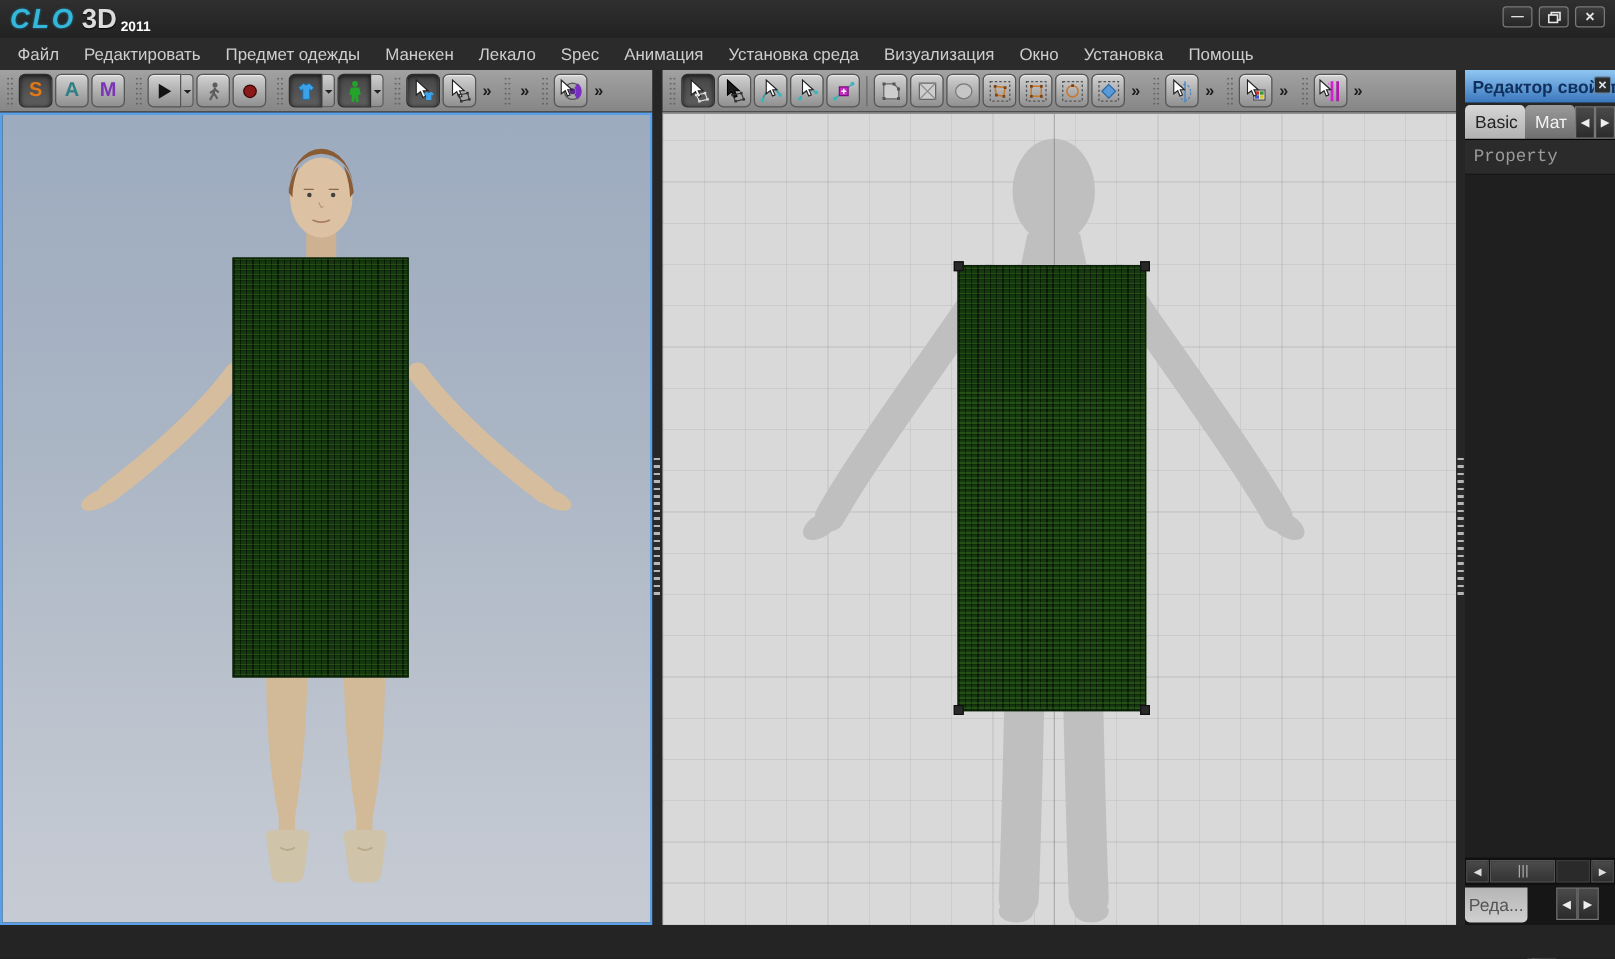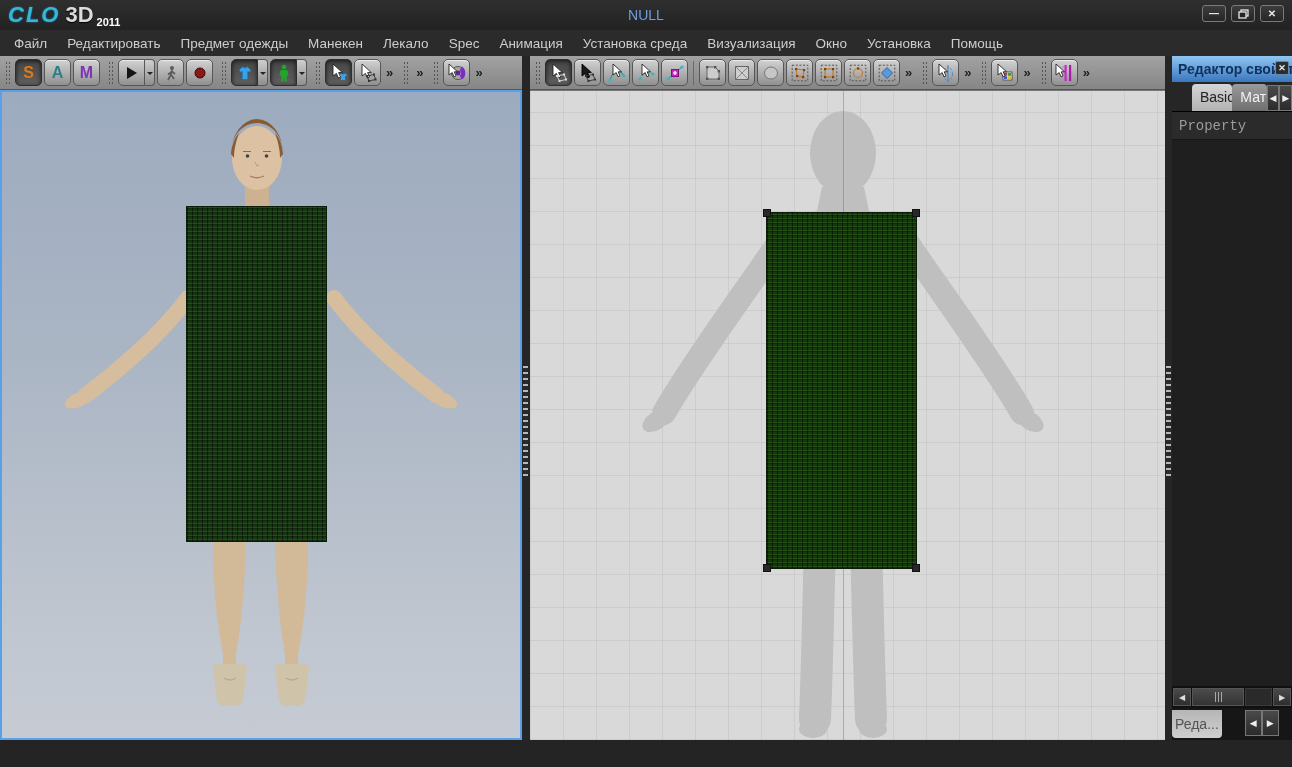--- a/index.html
+++ b/index.html
@@ -91,21 +91,21 @@
   
   .rp-header { height:26px; background:linear-gradient(#8fc6f2,#3a77bd);
                color:#10305e; font-weight:bold; font-size:14px; line-height:26px;
                padding-left:6px; position:relative; white-space:nowrap; overflow:hidden; }
   .rp-close { position:absolute; right:3px; top:5px; width:14px; height:14px;
               background:#2c2c2c; border:1px solid #6688aa; border-radius:2px;
               color:#dfe8f2; font-size:9px; line-height:12px; text-align:center; }
   .rp-tabs { height:30px; background:#262626; display:flex; align-items:flex-end; border-bottom:1px solid #000; }
   .rp-tab { height:27px; padding:0 8px; font-size:14px; line-height:27px;
             border-radius:4px 4px 0 0; white-space:nowrap; overflow:hidden; }
-  .rp-tab.active { background:linear-gradient(#d6d6d6,#b2b2b2); color:#222;margin-left:20px; }
+  .rp-tab.active { background:linear-gradient(#d6d6d6,#b2b2b2); color:#222; }
   .rp-tab.idle   { background:linear-gradient(#9a9a9a,#6f6f6f); color:#f2f2f2; max-width:44px; }
   .rp-arrow { width:17px; height:26px; background:linear-gradient(#4a4a4a,#2b2b2b);
               border:1px solid #777; color:#eee; font-size:9px;
               display:flex; align-items:center; justify-content:center; }
   .rp-prop { height:28px; background:#2b2b2b; color:#9b9b9b; font-size:14px;
              line-height:28px; padding-left:7px; border-bottom:1px solid #171717;font-family:Liberation Mono, monospace; }
   .rp-body { flex:1; background:#1f1f1f; }
   .rp-scroll { height:22px; background:#101010; display:flex; align-items:center; padding:1px; gap:1px; }
   .rp-sbtn { width:18px; height:18px; background:linear-gradient(#4a4a4a,#2e2e2e);
              border:1px solid #555; color:#ddd; font-size:8px;
@@ -121,21 +121,20 @@
 </style>
 </head>
 <body>
 
 <div class="titlebar">
   <div class="logo">
     <span class="logo-clo">CLO</span>
     <span class="logo-3d">3D</span>
     <span class="logo-year">2011</span>
   </div>
-  <div class="win-title">NULL</div>
   <div class="win-controls">
     <div class="win-btn">—</div>
     <div class="win-btn">
       <svg width="11" height="10">
         <rect x="3" y="1" width="7" height="6" fill="none" stroke="#e8e8e8" stroke-width="1.3"></rect>
         <rect x="1" y="3" width="7" height="6" fill="#262626" stroke="#e8e8e8" stroke-width="1.3"></rect>
       </svg>
     </div>
     <div class="win-btn">✕</div>
   </div>

